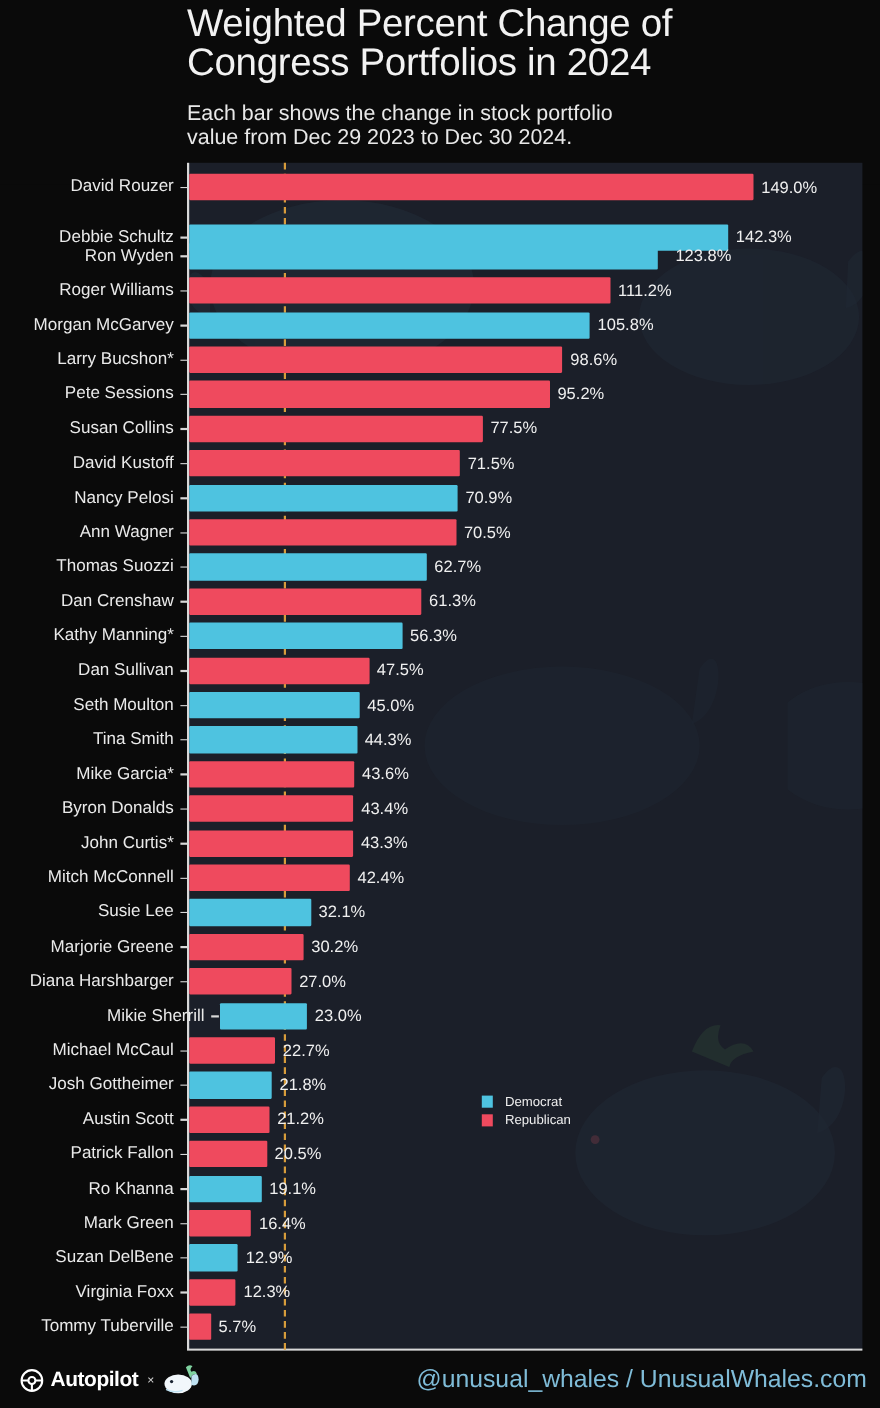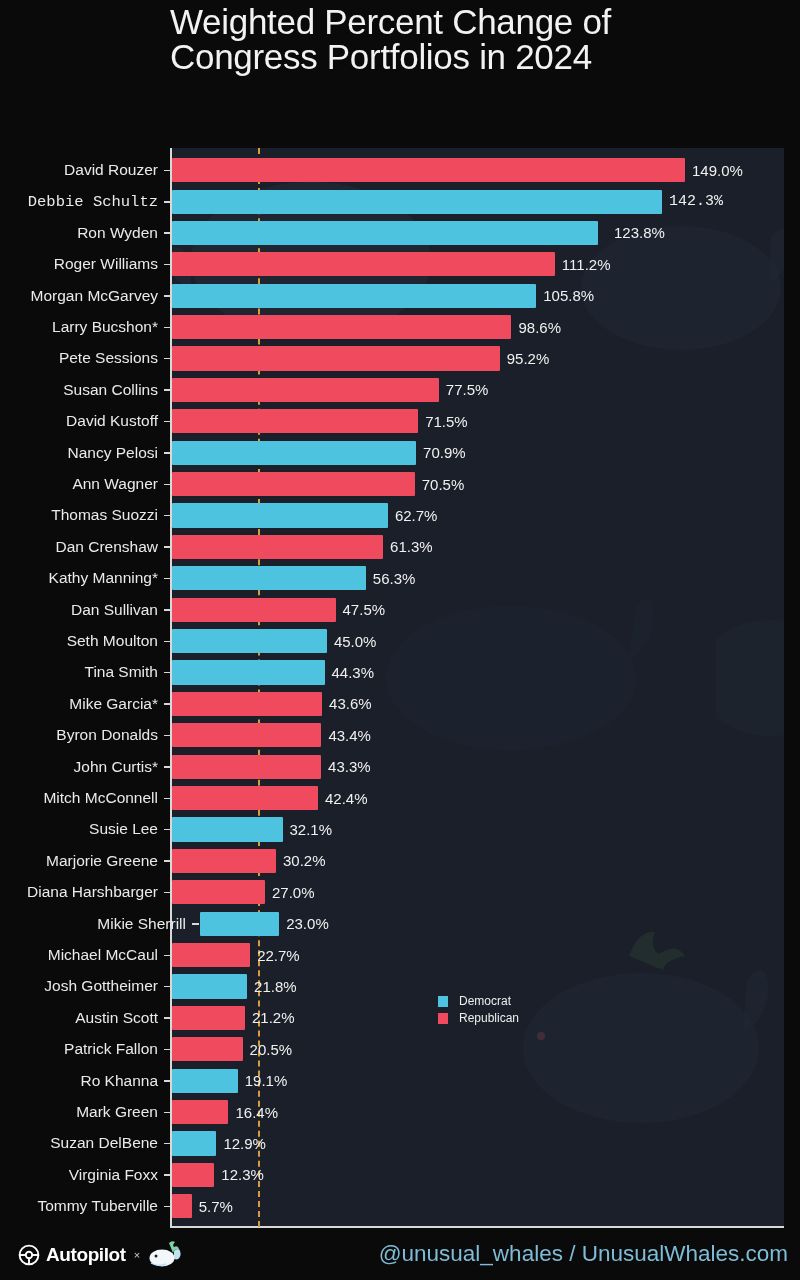--- a/index.html
+++ b/index.html
@@ -210,20 +210,22 @@
   }
 </style>
 </head>
 <body>
 
 <div id="page">
 
   <div class="header">
     <div class="title">Weighted Percent Change of
 Congress Portfolios in 2024</div>
+    <div class="subtitle">Each bar shows the change in stock portfolio
+value from Dec 29 2023 to Dec 30 2024.</div>
   </div>
 
   <div class="plot-wrap">
     <div class="plot-bg">
       <svg class="whale" style="left:-10px; top:-8px; width:300px; height:230px;" viewBox="0 0 300 230">
         <ellipse cx="150" cy="120" rx="120" ry="78" fill="#2a3a48" opacity="0.55"></ellipse>
         <path d="M30 120 C5 80 0 150 30 145 Z" fill="#2a3a48" opacity="0.55"></path>
         <circle cx="205" cy="98" r="7" fill="#0f1620" opacity="0.5"></circle>
       </svg>
       <svg class="whale" style="left:400px; top:20px; width:230px; height:200px;" viewBox="0 0 230 200">
@@ -249,21 +251,21 @@
     <div class="axis-bottom"></div>
     <div class="refline" style="left: 258.075px;"></div>
 
     <div id="rows">
         <div class="row" style="top: 6.5px;">
           <div class="tick"></div>
           <div class="ylabel">David Rouzer</div>
           <div class="bar rep" style="width: 513.007px;"></div>
           <div class="vlabel" style="left: 692.007px;">149.0%</div>
         </div>
-        <div class="row" style="top: 38px; font-family: Liberation Mono, monospace;">
+        <div class="row" style="top: 52px;">
           <div class="tick"></div>
           <div class="ylabel">Debbie Schultz</div>
           <div class="bar dem" style="width: 489.939px;"></div>
           <div class="vlabel" style="left: 668.939px;">142.3%</div>
         </div>
         <div class="row" style="top: 69.3px;">
           <div class="tick"></div>
           <div class="ylabel">Ron Wyden</div>
           <div class="bar dem" style="width: 426.243px;"></div>
           <div class="vlabel" style="left: 614px;">123.8%</div>

